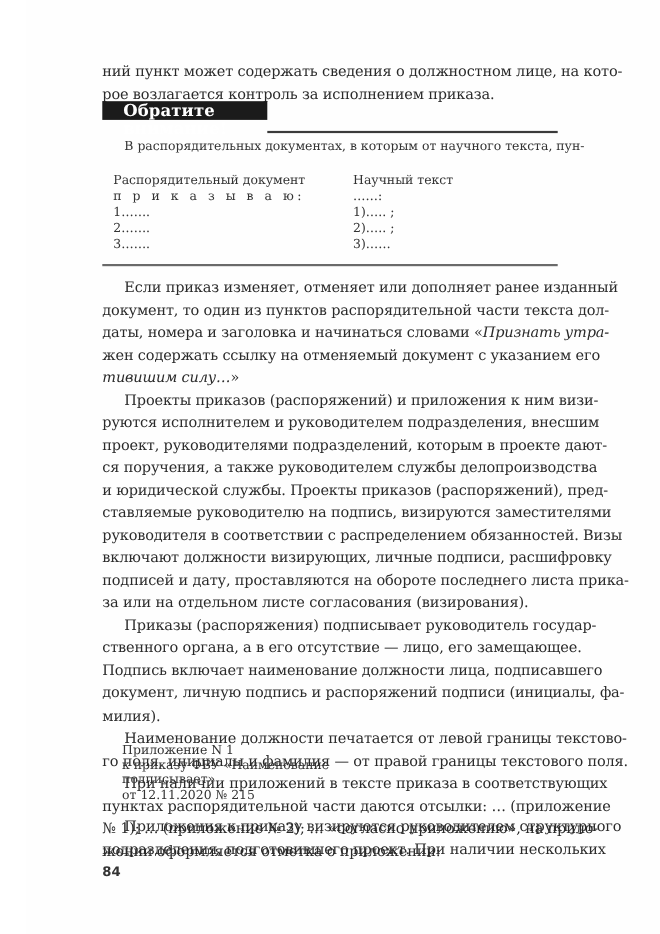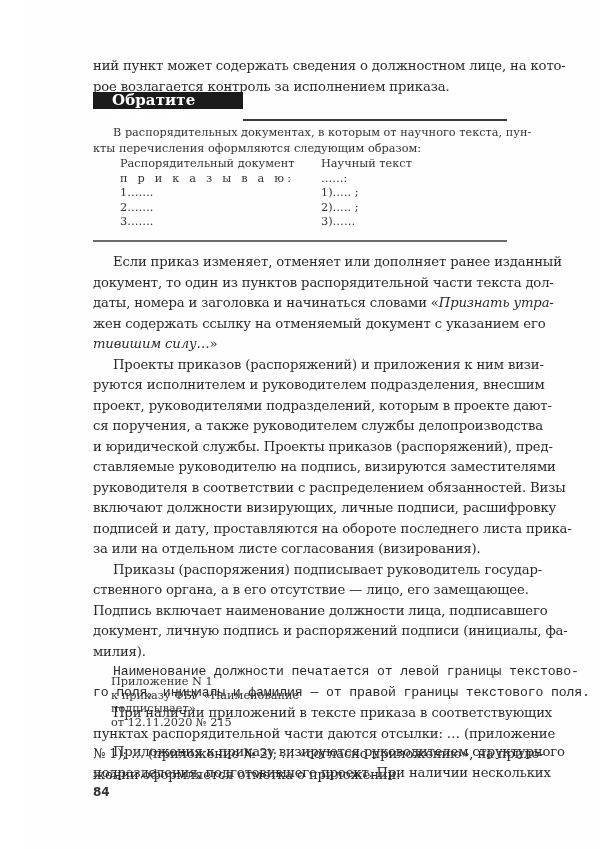--- a/index.html
+++ b/index.html
@@ -98,21 +98,21 @@
     }
     .callout-line.last { text-align-last: left; }
     .callout-line.indent { padding-left: 20px; }
     .compare {
       position: absolute;
       top: 157px;
       font-size: 11.3px;
       line-height: 14.6px;
       color: #333;
     }
-    .compare-left { left: 120px; }
+    .compare-left { left: 103px; }
     .compare-right { left: 321px; }
     .compare div { white-space: nowrap; height: 14.6px; }
     .spaced { letter-spacing: 3.2px; }
 
     
     .appendix {
       position: absolute;
       left: 111px;
       top: 675px;
       font-size: 11.3px;
@@ -138,21 +138,20 @@
 
 <div class="col body-text" style="top:56px;">
   <span class="line">ний пункт может содержать сведения о должностном лице, на кото-</span>
   <span class="line last">рое возлагается контроль за исполнением приказа.</span>
 </div>
 
 <div class="callout-header">Обратите внимание!</div>
 <div class="callout-top-rule"></div>
 <div class="callout-body">
   <span class="callout-line indent">В распорядительных документах, в которым от научного текста, пун-</span>
-  <span class="callout-line last">кты перечисления оформляются следующим образом:</span>
 </div>
 <div class="compare compare-left">
   <div>Распорядительный документ</div>
   <div class="spaced">п р и к а з ы в а ю:</div>
   <div>1…….</div>
   <div>2…….</div>
   <div>3…….</div>
 </div>
 <div class="compare compare-right">
   <div>Научный текст</div>
@@ -185,21 +184,21 @@
 </div>
 
 <div class="col body-text" style="top:559.5px;">
   <span class="line indent">Приказы (распоряжения) подписывает руководитель государ-</span>
   <span class="line">ственного органа, а в его отсутствие — лицо, его замещающее.</span>
   <span class="line">Подпись включает наименование должности лица, подписавшего</span>
   <span class="line">документ, личную подпись и распоряжений подписи (инициалы, фа-</span>
   <span class="line last">милия).</span>
 </div>
 
-<div class="col body-text" style="top:662px;font-family:Liberation Mono, monospace;">
+<div class="col body-text" style="top:662px;">
   <span class="line indent">Наименование должности печатается от левой границы текстово-</span>
   <span class="line last">го поля, инициалы и фамилия — от правой границы текстового поля.</span>
 </div>
 
 <div class="col body-text" style="top:703px;">
   <span class="line indent">При наличии приложений в тексте приказа в соответствующих</span>
   <span class="line">пунктах распорядительной части даются отсылки: … (приложение</span>
   <span class="line">№ 1); … (приложение № 2); … «согласно приложению», на прило-</span>
   <span class="line last">жении оформляется отметка о приложении:</span>
 </div>

